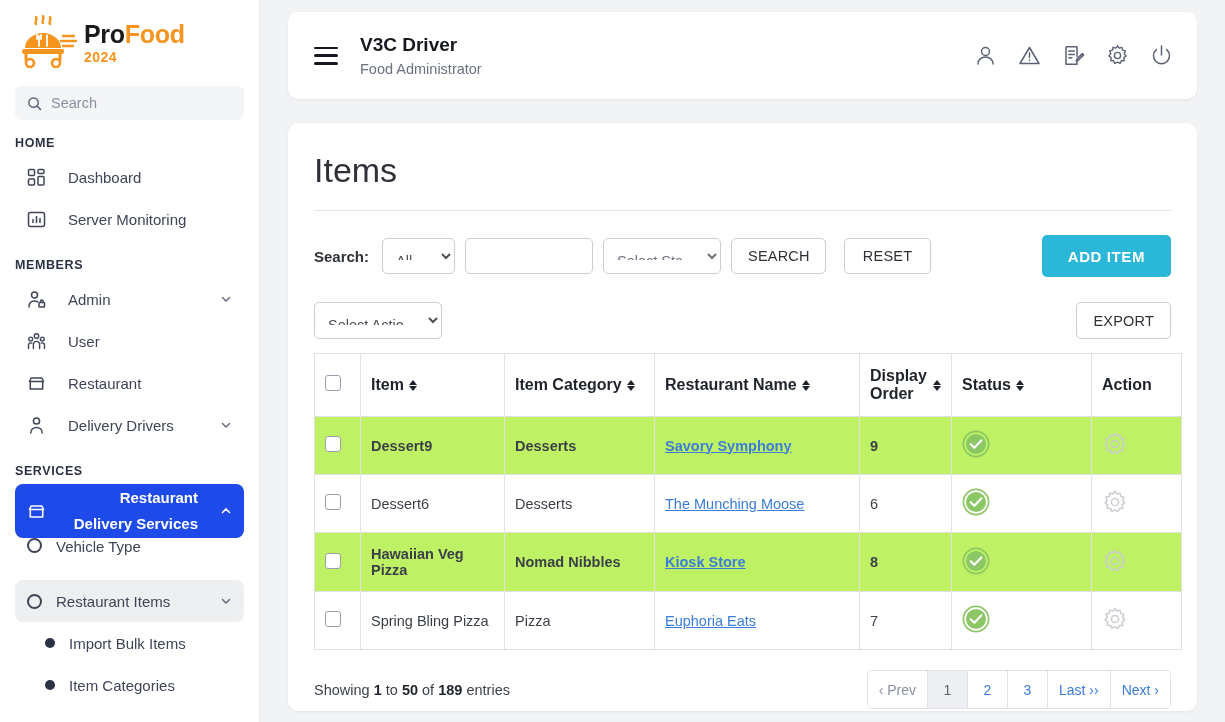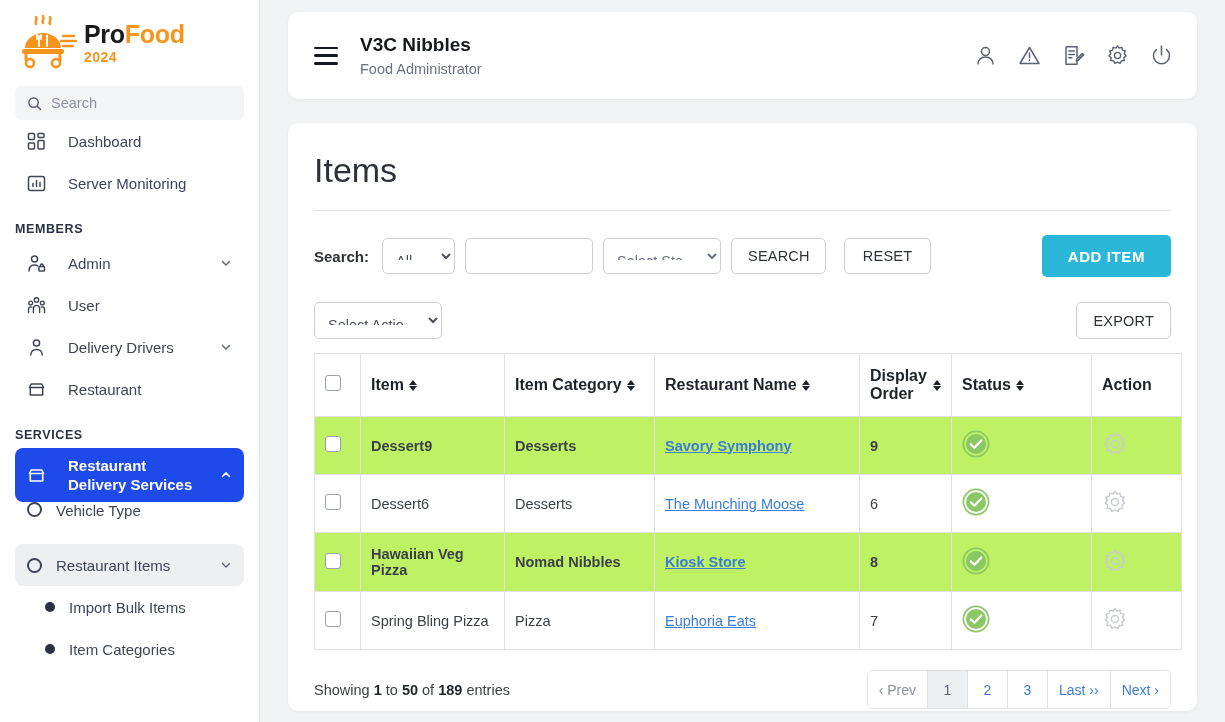--- a/index.html
+++ b/index.html
@@ -104,21 +104,22 @@
     color: #3f4557;
   }
   .nav-item .lbl { flex: 1; white-space: nowrap; }
   .nav-item .chev { width: 12px; height: 12px; flex: none; color: #5d6475; }
 
   .nav-item.active {
     background: #1d4ae8;
     color: #ffffff;
     font-weight: bold;
     height: 54px;
-    line-height: 19px;
+    line-height: 26px;
+    text-align: right;
   }
   .nav-item.active .ico, .nav-item.active .chev { color: #ffffff; }
   .nav-item.active .lbl { white-space: normal; max-width: 150px; }
 
   .nav-item.soft { background: #eeeff1; }
 
   .nav-sub {
     display: flex;
     gap: 14px;
     height: 42px;
@@ -434,20 +435,21 @@
     <div class="search-box">
       <svg class="sicon" viewBox="0 0 16 16">
         <circle cx="7" cy="7" r="5" fill="none" stroke="currentColor" stroke-width="1.6"></circle>
         <path d="M10.8 10.8 L14.5 14.5" stroke="currentColor" stroke-width="1.6" stroke-linecap="round"></path>
       </svg>
       <input type="text" placeholder="Search" style="">
     </div>
 
     <nav class="nav">
 
+      <div class="nav-section first">HOME</div>
 
       <div class="nav-item">
         <span class="ico">
           <svg viewBox="0 0 19 19" width="19" height="19" fill="none" stroke="currentColor" stroke-width="1.5">
             <rect x="1.5" y="1.5" width="6" height="6" rx="1"></rect>
             <rect x="11" y="1.5" width="6" height="4" rx="1"></rect>
             <rect x="1.5" y="11" width="6" height="6" rx="1"></rect>
             <rect x="11" y="8.5" width="6" height="8.5" rx="1"></rect>
           </svg>
         </span>
@@ -491,38 +493,38 @@
             <path d="M1.5 16.5 v-3.4 a2.3 2.3 0 0 1 3.3-2" stroke-linecap="round"></path>
             <path d="M17.5 16.5 v-3.4 a2.3 2.3 0 0 0-3.3-2" stroke-linecap="round"></path>
           </svg>
         </span>
         <span class="lbl">User</span>
       </div>
 
       <div class="nav-item">
         <span class="ico">
           <svg viewBox="0 0 19 19" width="19" height="19" fill="none" stroke="currentColor" stroke-width="1.5">
+            <path d="M2.5 7.5 L4.2 4 h10.6 l1.7 3.5 z" stroke-linejoin="round"></path>
+            <path d="M3.3 7.5 v7.5 h12.4 v-7.5" stroke-linejoin="round"></path>
+          </svg>
+        </span>
+        <span class="lbl">Restaurant</span>
+      </div>
+
+      <div class="nav-item">
+        <span class="ico">
+          <svg viewBox="0 0 19 19" width="19" height="19" fill="none" stroke="currentColor" stroke-width="1.5">
             <circle cx="9.5" cy="5" r="3.1"></circle>
             <path d="M3.8 17 c0-3.6 2.6-5.6 5.7-5.6 s5.7 2 5.7 5.6" stroke-linecap="round"></path>
           </svg>
         </span>
         <span class="lbl">Delivery Drivers</span>
         <svg class="chev" viewBox="0 0 12 12">
           <path d="M2.5 4.5 L6 8 L9.5 4.5" fill="none" stroke="currentColor" stroke-width="1.4" stroke-linecap="round"></path>
         </svg>
-      </div>
-
-      <div class="nav-item">
-        <span class="ico">
-          <svg viewBox="0 0 19 19" width="19" height="19" fill="none" stroke="currentColor" stroke-width="1.5">
-            <path d="M2.5 7.5 L4.2 4 h10.6 l1.7 3.5 z" stroke-linejoin="round"></path>
-            <path d="M3.3 7.5 v7.5 h12.4 v-7.5" stroke-linejoin="round"></path>
-          </svg>
-        </span>
-        <span class="lbl">Restaurant</span>
       </div>
 
       <div class="nav-section">SERVICES</div>
 
       <div class="nav-item active">
         <span class="ico">
           <svg viewBox="0 0 19 19" width="19" height="19" fill="none" stroke="currentColor" stroke-width="1.6">
             <path d="M2.5 7.5 L4.2 4 h10.6 l1.7 3.5 z" stroke-linejoin="round"></path>
             <path d="M3.3 7.5 v7.5 h12.4 v-7.5" stroke-linejoin="round"></path>
           </svg>
@@ -561,21 +563,21 @@
 
   <main class="main">
 
     <header class="topbar">
       <div class="burger">
         <span></span>
           <span></span>
           <span></span>
       </div>
       <div class="topbar-titles">
-        <div class="topbar-title">V3C Nibbles</div>
+        <div class="topbar-title">V3C Driver</div>
         <div class="topbar-sub">Food Administrator</div>
       </div>
 
       <div class="topbar-icons">
         <span class="ti">
           <svg viewBox="0 0 23 23" width="23" height="23" fill="none" stroke="currentColor" stroke-width="1.5">
             <circle cx="11.5" cy="7.5" r="4"></circle>
             <path d="M4 20 c0-4.3 3.4-7 7.5-7 s7.5 2.7 7.5 7" stroke-linecap="round"></path>
           </svg>
         </span>

